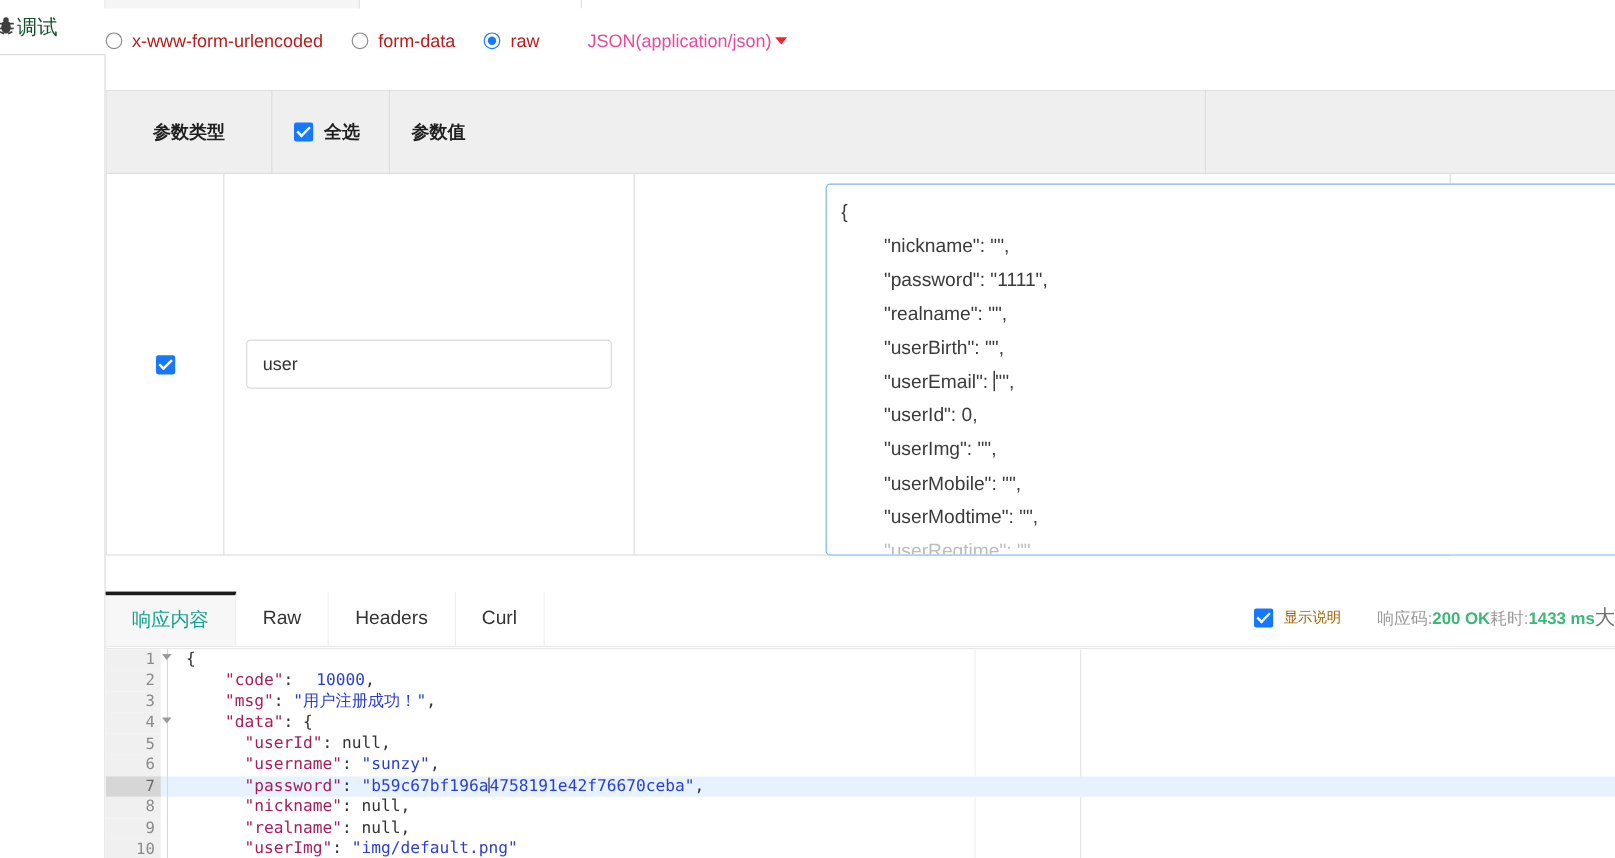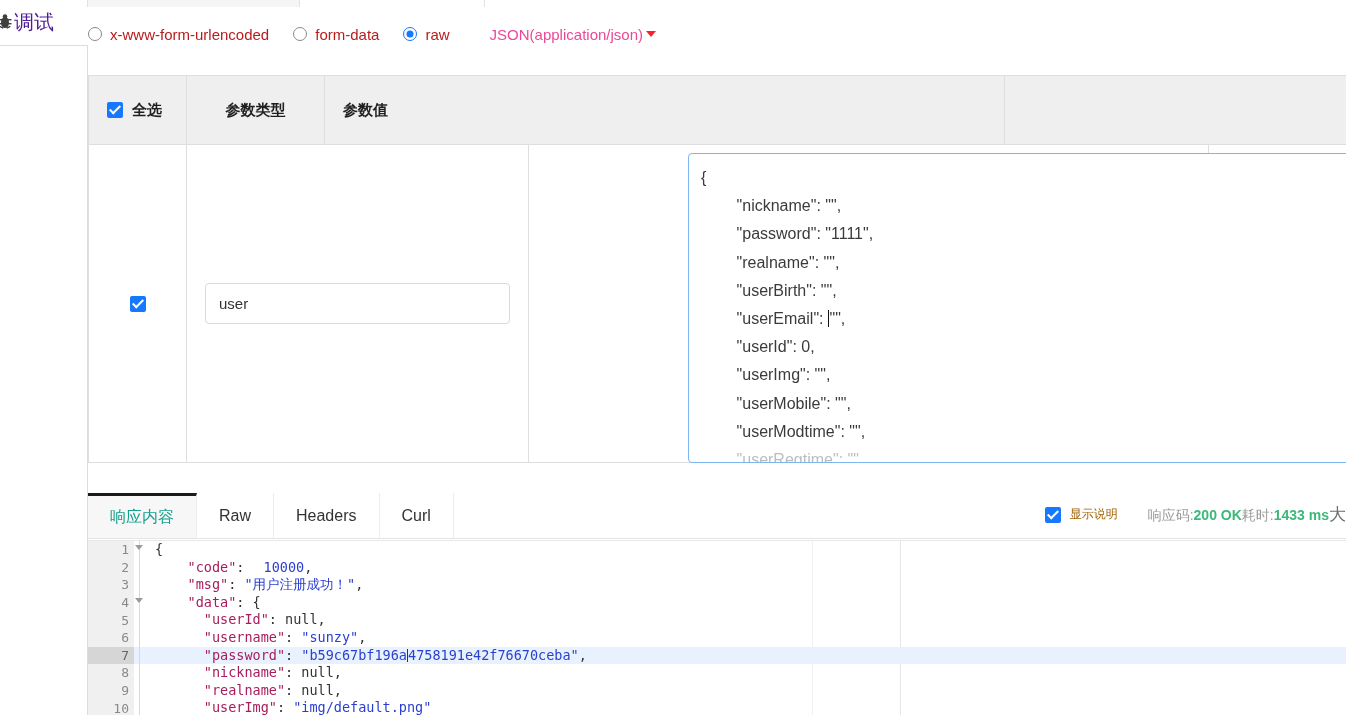--- a/index.html
+++ b/index.html
@@ -19,21 +19,21 @@
   .top-strip .seg.gray { background:#f5f5f5; }
 
   
   .left-rail {
     position:absolute; left:0; top:45px; width:88px; height:670px;
     background:#fff; border-right:1px solid #dcdcdc; border-top:1px solid #dcdcdc;
   }
   .corner-label {
     position:absolute; left:0px; top:6px; width:86px; height:32px;
     display:flex; align-items:center; gap:2px;
-    font-size:20px; color:#4c1d95; overflow:hidden; white-space:nowrap;
+    font-size:17px; color:#14532d; overflow:hidden; white-space:nowrap;
   }
   .corner-icon {
     display:inline-block; width:14px; height:18px; position:relative; flex:none;
     margin-left:-2px;
   }
   .corner-icon svg { display:block; }
 
   
   .type-row {
     position:absolute; left:88px; top:18px; height:32px;
@@ -234,26 +234,26 @@
       <span class="radio-label">raw</span>
     </div>
     <div class="json-select">
       <span>JSON(application/json)</span>
       <span class="caret-down"></span>
     </div>
   </div>
 
   <div class="param-table">
     <div class="pt-head">
+      <div class="pt-cell col-2">
+        <span>参数类型</span>
+      </div>
       <div class="pt-cell col-1">
         <span class="chk"></span>
         <span>全选</span>
-      </div>
-      <div class="pt-cell col-2">
-        <span>参数类型</span>
       </div>
       <div class="pt-cell col-4">
         <span>参数值</span>
       </div>
     </div>
     <div class="pt-body">
       <div class="pt-cell col-1" style="justify-content:center;">
         <span class="chk"></span>
       </div>
       <div class="pt-cell col-3">

